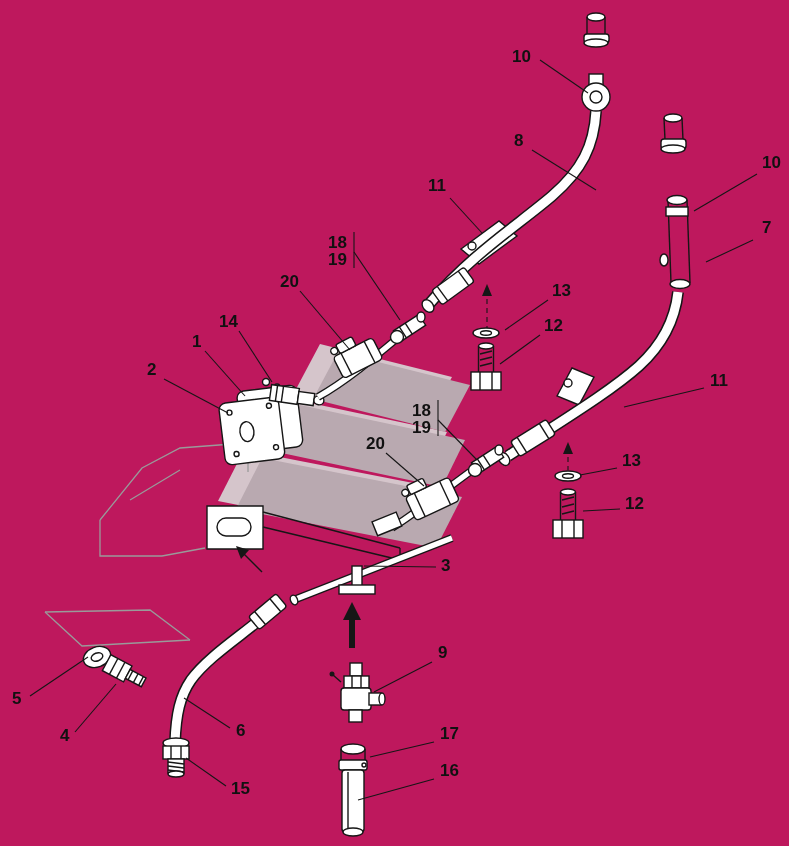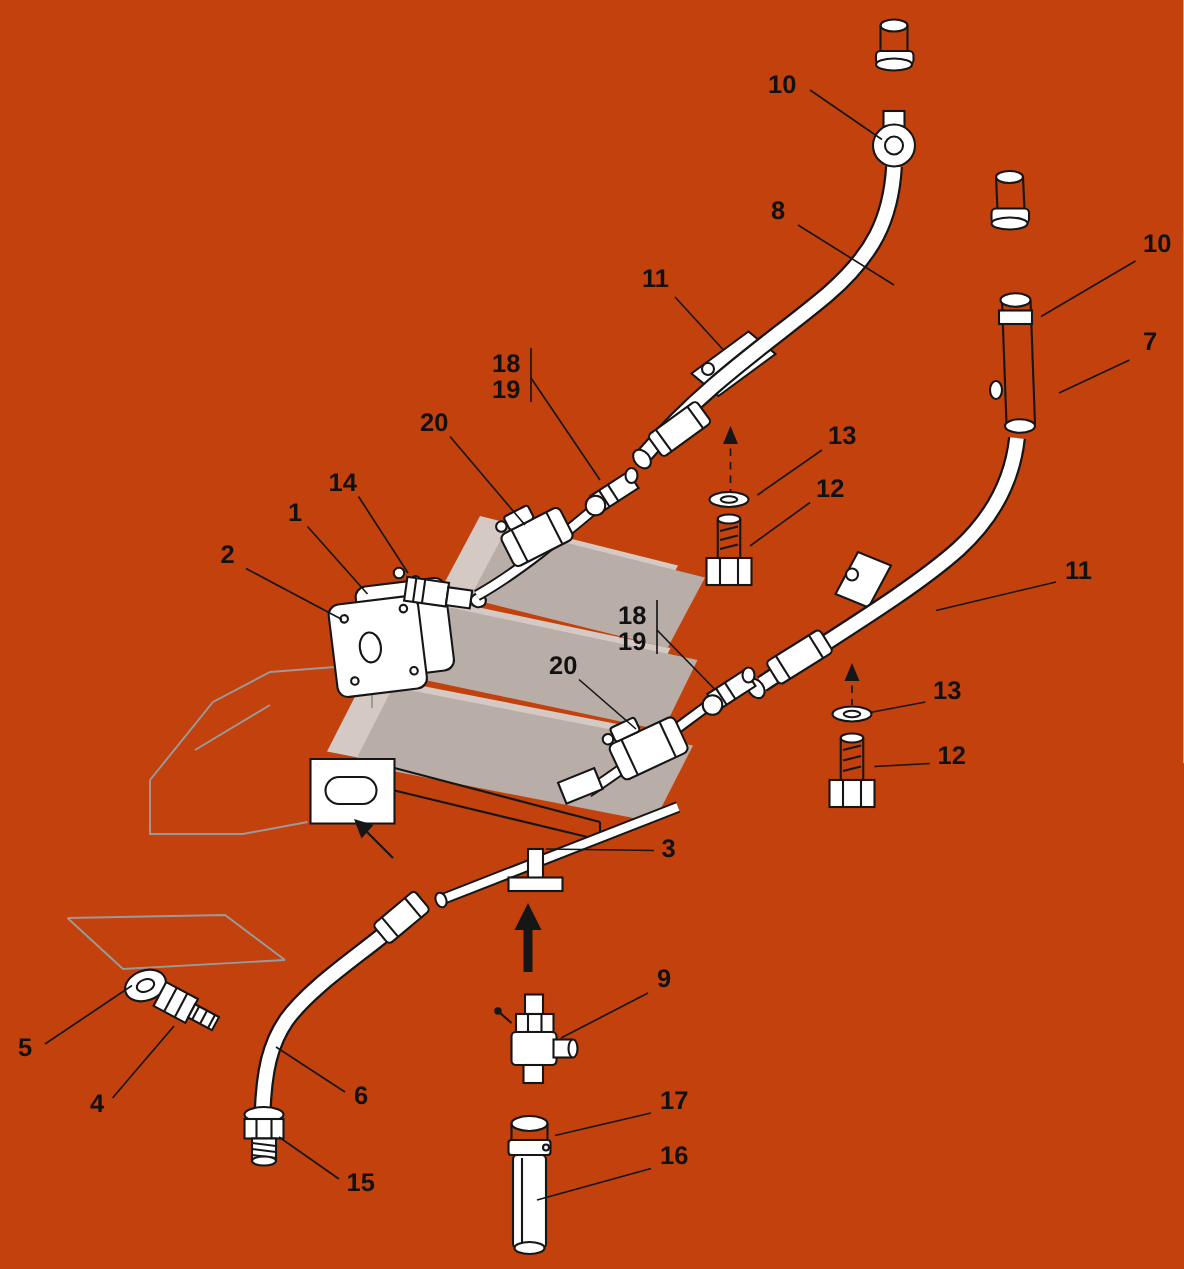--- a/index.html
+++ b/index.html
@@ -1,16 +1,16 @@
 <!DOCTYPE html>
 <html style="--line: #161616; --frame-gray: #9a9a9a; --watermark-dark: #b9b9b9; --watermark-light: #d8d8d8; --label: #111111;"><head>
 <meta charset="utf-8">
 <style>
   html,body{margin:0;padding:0;background:#fff;}
-  .canvas{position:relative;width:789px;height:846px;background:#c2410c;overflow:hidden;font-family:"Liberation Sans",sans-serif;}
+  .canvas{position:relative;width:789px;height:846px;background:#be185d;overflow:hidden;font-family:"Liberation Sans",sans-serif;}
   svg{display:block;}
   .ln{stroke:var(--line,#161616);stroke-width:1.4;fill:none;}
   .fillw{fill:#fff;stroke:var(--line,#161616);stroke-width:1.4;}
   .solid{fill:var(--line,#161616);stroke:none;}
   .tube-o{stroke:var(--line,#161616);stroke-width:12;fill:none;}
   .tube-i{stroke:#fff;stroke-width:9;fill:none;}
   .tube2-o{stroke:var(--line,#161616);stroke-width:8;fill:none;}
   .tube2-i{stroke:#fff;stroke-width:5.4;fill:none;}
   .gray{stroke:var(--frame-gray,#9a9a9a);stroke-width:1.3;fill:none;}
   .dash{stroke:var(--line,#161616);stroke-width:1.1;stroke-dasharray:5 4;fill:none;}

